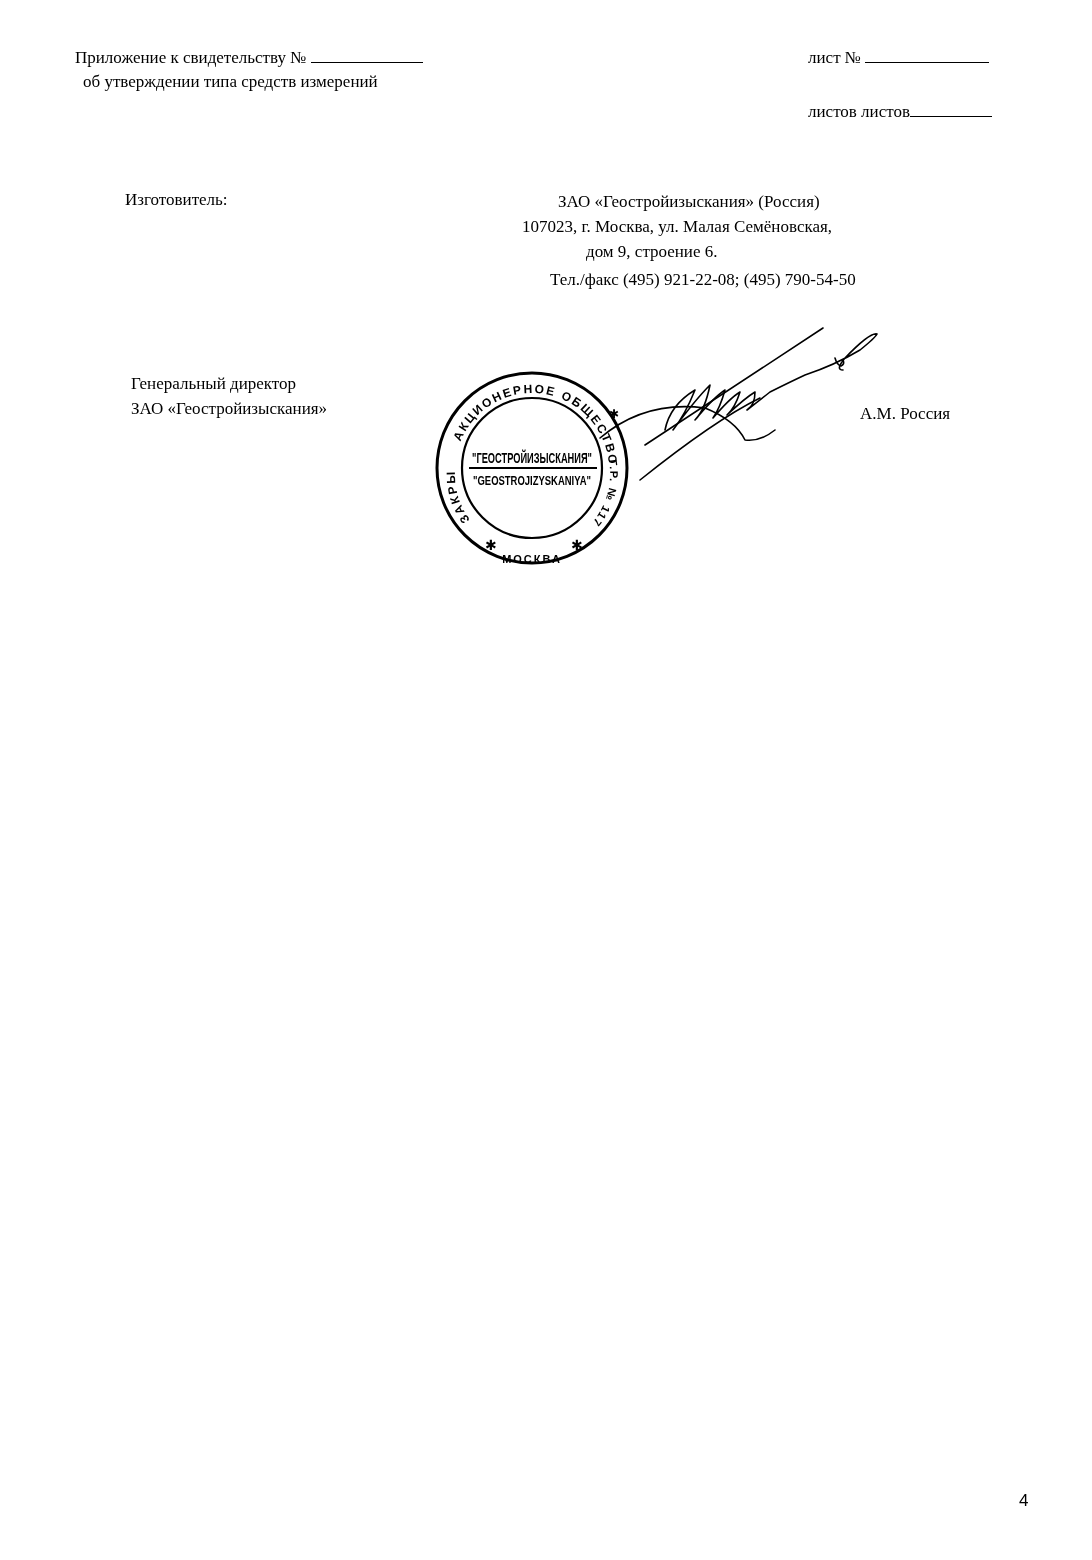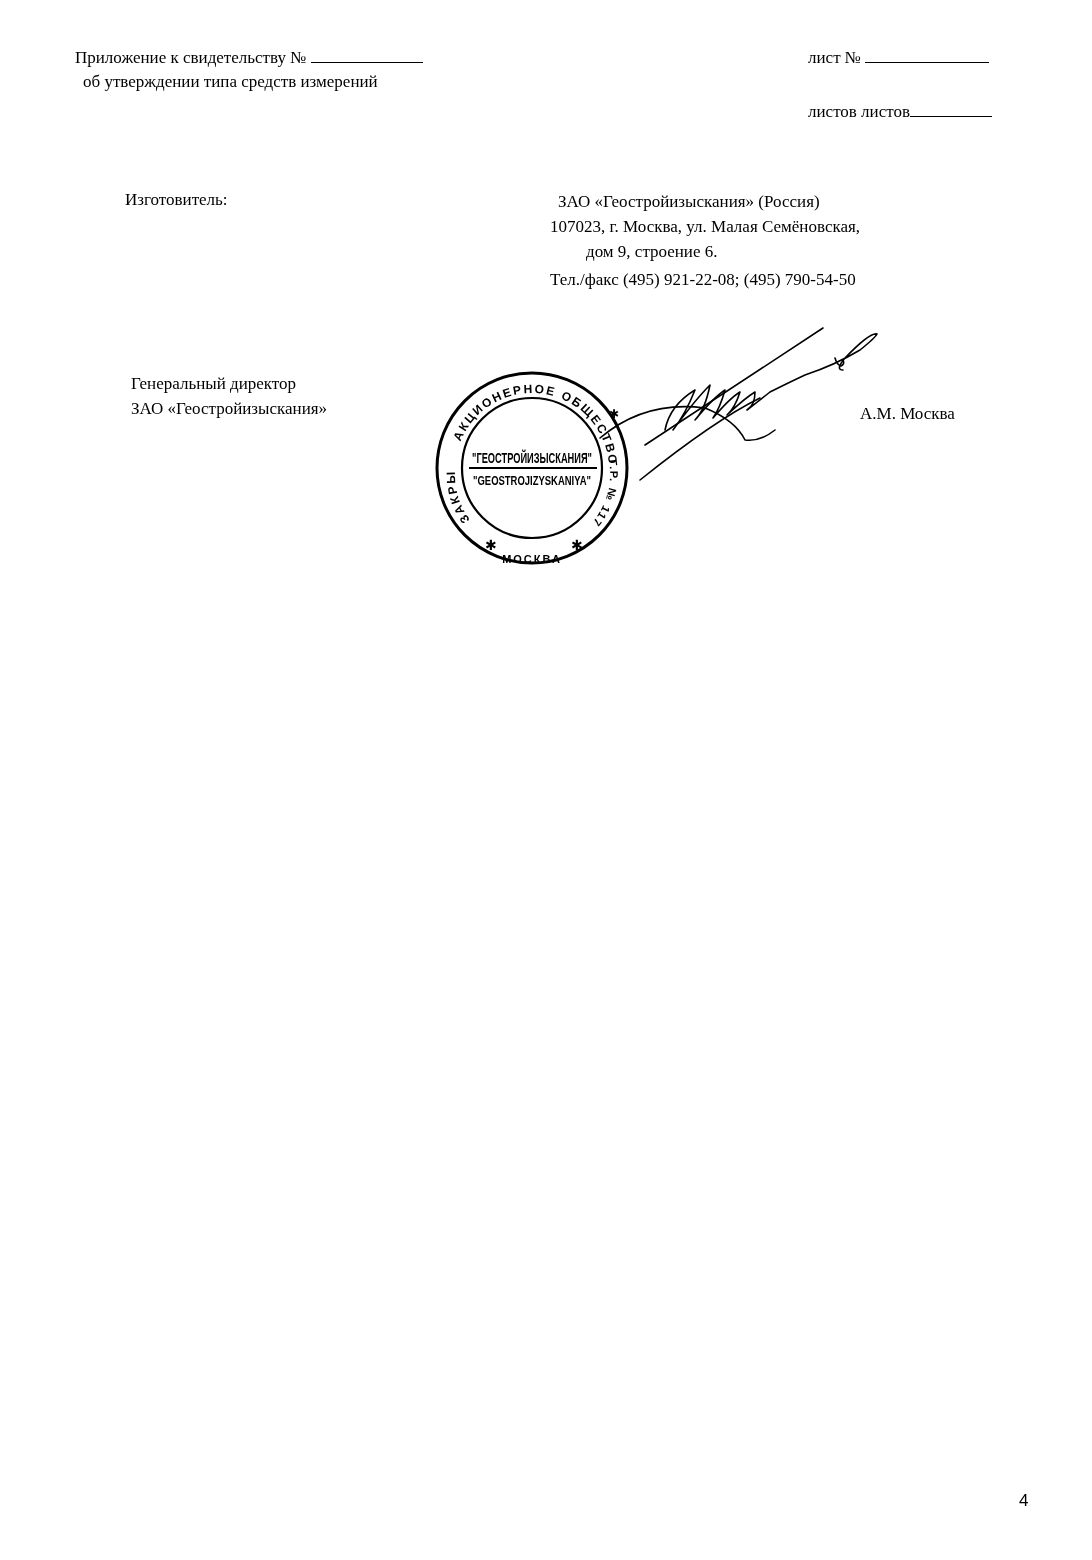--- a/index.html
+++ b/index.html
@@ -24,27 +24,27 @@
 <div class="abs reg" style="left:808px; top:44px;">
   <span>лист №</span>
   <span class="blank" style="width:124px;"></span>
 </div>
 <div class="abs reg" style="left:808px; top:98px;">
   <span>листов листов</span><span class="blank" style="width:82px;"></span>
 </div>
 
 <div class="abs reg bold" style="left:125px; top:188px;">Изготовитель:</div>
 <div class="abs reg bold" style="left:530px; top:190px;margin-left:28px;">ЗАО «Геостройизыскания»  (Россия)</div>
-<div class="abs reg" style="left:550px; top:215px;text-align:center;">107023, г. Москва, ул. Малая Семёновская,</div>
+<div class="abs reg" style="left:522px; top:215px;text-align:center;">107023, г. Москва, ул. Малая Семёновская,</div>
 <div class="abs reg" style="left:586px; top:240px;">дом 9, строение 6.</div>
 <div class="abs reg" style="left:550px; top:268px;">Тел./факс (495) 921-22-08; (495) 790-54-50</div>
 
 <div class="abs reg bold" style="left:131px; top:372px;">Генеральный директор</div>
 <div class="abs reg bold" style="left:131px; top:397px;">ЗАО «Геостройизыскания»</div>
-<div class="abs reg bold" style="left:860px; top:402px;">А.М. Москва</div>
+<div class="abs reg bold" style="left:860px; top:402px;">А.М. Россия</div>
 
 <svg class="abs" style="left:425px; top:360px;" width="215" height="220" viewBox="0 0 215 220">
   <defs>
     <path id="ringPathTop" d="M 30 110 A 77 77 0 0 1 184 110" fill="none"></path>
     <path id="ringPathLeft" d="M 45 160 A 77 77 0 0 1 30 110" fill="none"></path>
     <path id="ringPathRight" d="M 184 100 A 77 77 0 0 1 165 165" fill="none"></path>
     <path id="ringPathBottom" d="M 60 180 A 85 85 0 0 0 160 180" fill="none"></path>
   </defs>
   <circle cx="107" cy="108" r="95" fill="none" stroke="#000" stroke-width="3"></circle>
   <circle cx="107" cy="108" r="70" fill="none" stroke="#000" stroke-width="2.2"></circle>

